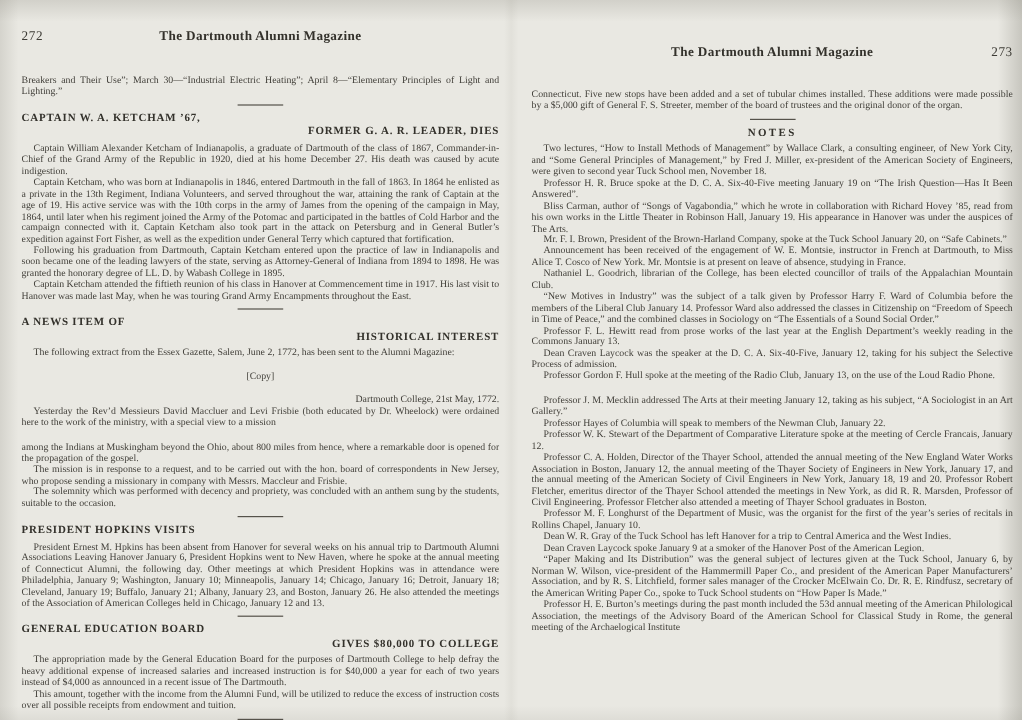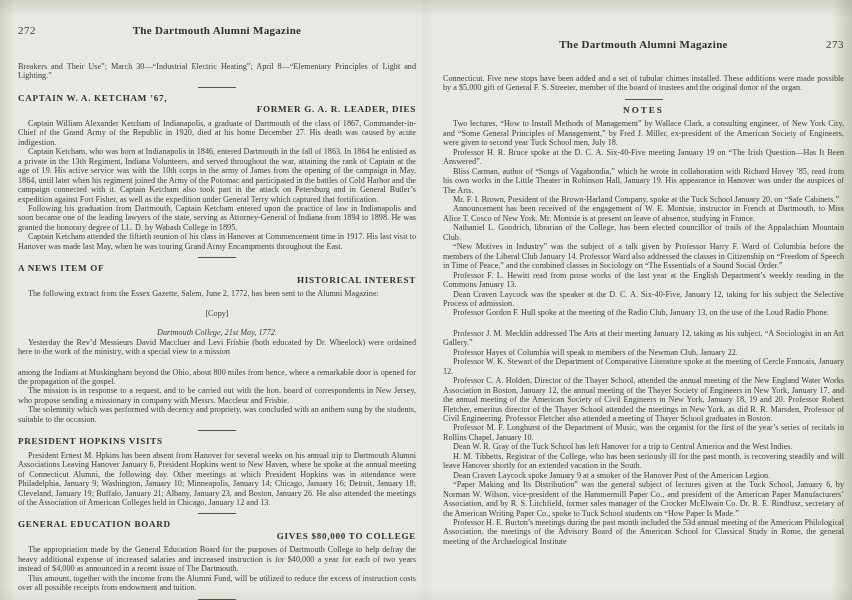--- a/index.html
+++ b/index.html
@@ -38,21 +38,21 @@
 
   .col p {
     margin: 0;
     font-size: 8.2px; line-height: 9.45px;
     text-align: justify;
     color: #403e38;
   }
   .col p.para { text-indent: 10px; }
   .col p.cont { text-indent: 0; }
   .col p.center { text-align: center; text-indent: 0; margin: 10px 0; }
-  .col p.dateline { text-align: center; text-indent: 0; font-style: italic; }
+  .col p.dateline { text-align: right; text-indent: 0; }
 
   .heading {
     margin: 4px 0 3px;
     font-size: 9.1px; line-height: 11.5px;
     font-weight: bold; color: #33312b; letter-spacing: 0.7px;
   }
   .heading .h1 { display: block; }
   .heading .h2 { display: block; text-align: right; }
   .heading.h-center { text-align: center; letter-spacing: 2px; }
   .heading.h-center .h1 { text-align: center; }
@@ -128,39 +128,38 @@
       <h1 class="mag-title">The Dartmouth Alumni Magazine</h1>
       <span class="pagenum num-right">273</span>
     </header>
     <div class="cols">
       <div class="col">
           <p class="cont">Connecticut.  Five new stops have been added and a set of tubular chimes installed.  These additions were made possible by a $5,000 gift of General F. S. Streeter, member of the board of trustees and the original donor of the organ.</p>
           <div class="rule"></div>
           <h3 class="heading h-center">
             <span class="h1">NOTES</span>
           </h3>
-          <p class="para">Two lectures, “How to Install Methods of Management” by Wallace Clark, a consulting engineer, of New York City, and “Some General Principles of Management,” by Fred J. Miller, ex-president of the American Society of Engineers, were given to second year Tuck School men, July 18.</p>
+          <p class="para">Two lectures, “How to Install Methods of Management” by Wallace Clark, a consulting engineer, of New York City, and “Some General Principles of Management,” by Fred J. Miller, ex-president of the American Society of Engineers, were given to second year Tuck School men, November 18.</p>
           <p class="para">Professor H. R. Bruce spoke at the D. C. A. Six-40-Five meeting January 19 on “The Irish Question—Has It Been Answered”.</p>
           <p class="para">Bliss Carman, author of “Songs of Vagabondia,” which he wrote in collaboration with Richard Hovey ’85, read from his own works in the Little Theater in Robinson Hall, January 19.  His appearance in Hanover was under the auspices of The Arts.</p>
           <p class="para">Mr. F. I. Brown, President of the Brown-Harland Company, spoke at the Tuck School January 20, on “Safe Cabinets.”</p>
           <p class="para">Announcement has been received of the engagement of W. E. Montsie, instructor in French at Dartmouth, to Miss Alice T. Cosco of New York.  Mr. Montsie is at present on leave of absence, studying in France.</p>
           <p class="para">Nathaniel L. Goodrich, librarian of the College, has been elected councillor of trails of the Appalachian Mountain Club.</p>
           <p class="para">“New Motives in Industry” was the subject of a talk given by Professor Harry F. Ward of Columbia before the members of the Liberal Club January 14.  Professor Ward also addressed the classes in Citizenship on “Freedom of Speech in Time of Peace,” and the combined classes in Sociology on “The Essentials of a Sound Social Order.”</p>
           <p class="para">Professor F. L. Hewitt read from prose works of the last year at the English Department’s weekly reading in the Commons January 13.</p>
           <p class="para">Dean Craven Laycock was the speaker at the D. C. A. Six-40-Five, January 12, taking for his subject the Selective Process of admission.</p>
           <p class="para">Professor Gordon F. Hull spoke at the meeting of the Radio Club, January 13, on the use of the Loud Radio Phone.</p>
         </div>
       <div class="col">
           <p class="para">Professor J. M. Mecklin addressed The Arts at their meeting January 12, taking as his subject, “A Sociologist in an Art Gallery.”</p>
           <p class="para">Professor Hayes of Columbia will speak to members of the Newman Club, January 22.</p>
           <p class="para">Professor W. K. Stewart of the Department of Comparative Literature spoke at the meeting of Cercle Francais, January 12.</p>
           <p class="para">Professor C. A. Holden, Director of the Thayer School, attended the annual meeting of the New England Water Works Association in Boston, January 12, the annual meeting of the Thayer Society of Engineers in New York, January 17, and the annual meeting of the American Society of Civil Engineers in New York, January 18, 19 and 20.  Professor Robert Fletcher, emeritus director of the Thayer School attended the meetings in New York, as did R. R. Marsden, Professor of Civil Engineering.  Professor Fletcher also attended a meeting of Thayer School graduates in Boston.</p>
           <p class="para">Professor M. F. Longhurst of the Department of Music, was the organist for the first of the year’s series of recitals in Rollins Chapel, January 10.</p>
           <p class="para">Dean W. R. Gray of the Tuck School has left Hanover for a trip to Central America and the West Indies.</p>
-          <p class="para">H. M. Tibbetts, Registrar of the College, who has been seriously ill for the past month, is recovering steadily and will leave Hanover shortly for an extended vacation in the South.</p>
           <p class="para">Dean Craven Laycock spoke January 9 at a smoker of the Hanover Post of the American Legion.</p>
           <p class="para">“Paper Making and Its Distribution” was the general subject of lectures given at the Tuck School, January 6, by Norman W. Wilson, vice-president of the Hammermill Paper Co., and president of the American Paper Manufacturers’ Association, and by R. S. Litchfield, former sales manager of the Crocker McElwain Co.  Dr. R. E. Rindfusz, secretary of the American Writing Paper Co., spoke to Tuck School students on “How Paper Is Made.”</p>
           <p class="para">Professor H. E. Burton’s meetings during the past month included the 53d annual meeting of the American Philological Association, the meetings of the Advisory Board of the American School for Classical Study in Rome, the general meeting of the Archaelogical Institute</p>
         </div>
     </div>
   </section>
 
 </div>
 
 </body></html>

